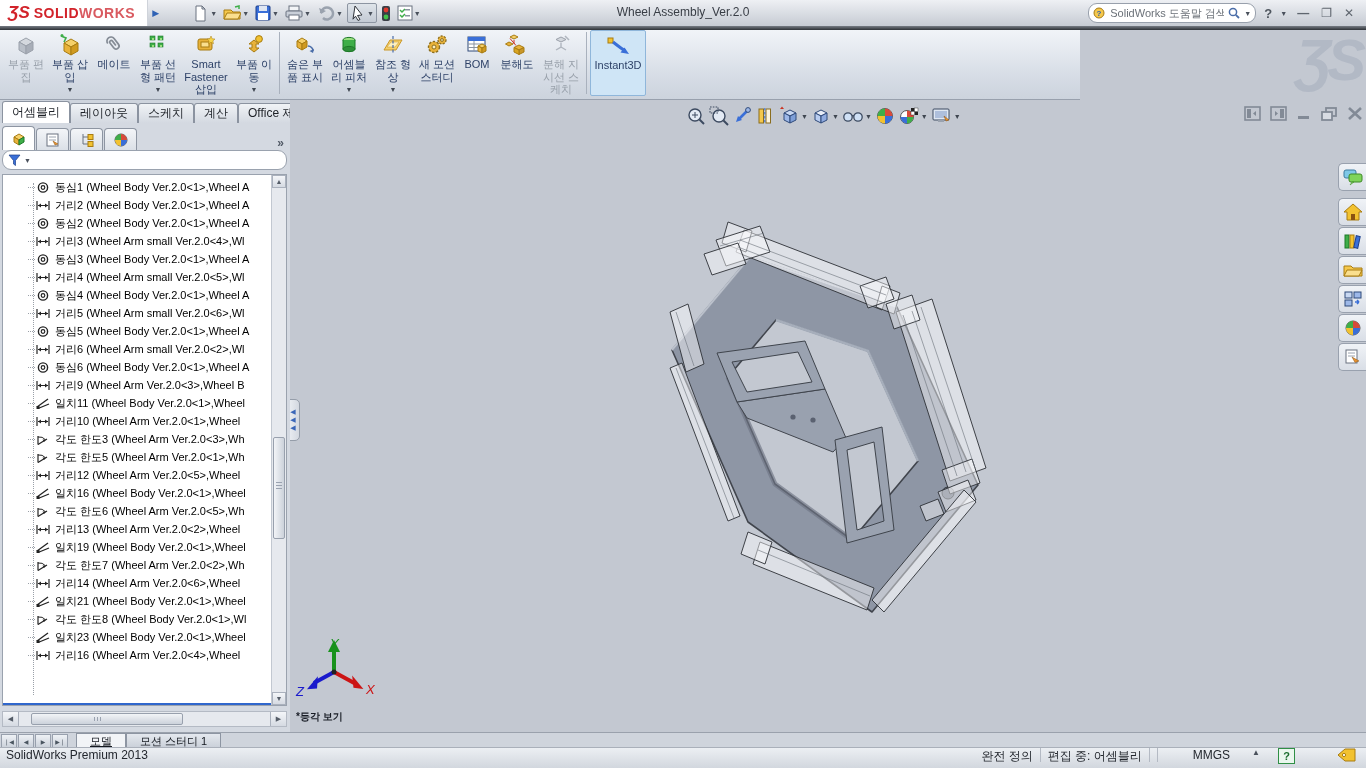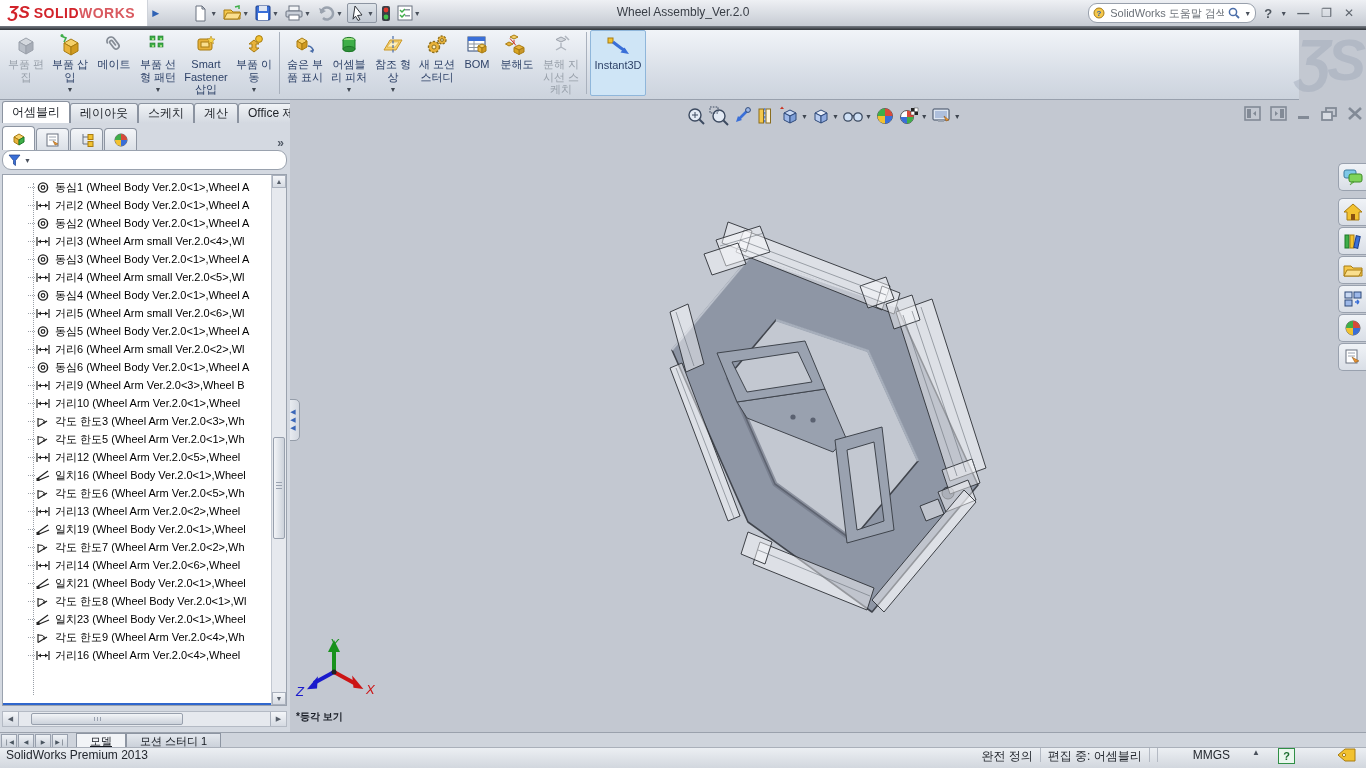--- a/index.html
+++ b/index.html
@@ -20,21 +20,21 @@
   .tool.boxed{border:1px solid #8d95a2;background:linear-gradient(#dfe4ea,#c3cad4);}
   #title-text{position:absolute;left:50%;top:5px;transform:translateX(-50%);font-size:12px;color:#383d45;}
   #tb-right{margin-left:auto;display:flex;align-items:center;gap:8px;padding-right:10px;}
   #searchbox{width:158px;height:18px;background:#fff;border:1px solid #98a0ac;border-radius:9px;display:flex;align-items:center;padding:0 4px;gap:4px;}
   #searchbox .ph{flex:1;font-size:11px;color:#6b7178;white-space:nowrap;overflow:hidden;}
   #searchbox .mag-caret{font-size:7px;color:#4a515c;}
   .winbtn{color:#5f666f;font-size:12px;font-weight:bold;padding:0 2px;}
   #help-glyph{color:#4f565f;font-size:13px;font-weight:bold;}
   #darkband{left:0;top:26px;width:1366px;height:4px;background:linear-gradient(#767c84,#2e3237);}
   
-  #ribbon{left:0;top:30px;width:1299px;height:70px;background:linear-gradient(#f1f4f8,#d7dde6 65%,#ccd3dd);border-bottom:1px solid #98a0ad;display:flex;align-items:flex-start;padding-left:4px;box-sizing:border-box;}
+  #ribbon{left:0;top:30px;width:1080px;height:70px;background:linear-gradient(#f1f4f8,#d7dde6 65%,#ccd3dd);border-bottom:1px solid #98a0ad;display:flex;align-items:flex-start;padding-left:4px;box-sizing:border-box;}
   .rbtn{min-width:44px;height:66px;padding:2px 3px 0;display:flex;flex-direction:column;align-items:center;font-size:11px;line-height:1.15;color:#2e4268;text-align:center;white-space:pre-line;box-sizing:border-box;}
   .rbtn .ricon{height:26px;display:flex;align-items:center;justify-content:center;}
   .rbtn .caret{font-size:7px;color:#3f4650;margin-top:auto;padding-bottom:2px;}
   .rbtn.disabled{color:#98a0aa;}
   .rbtn.active{background:#cfe5f6;border:1px solid #8fb6da;border-radius:2px;}
   .rsep{width:1px;height:62px;background:#a9b1bd;margin:2px 3px 0;}
   #ghost-logo{right:4px;top:26px;font-size:58px;font-style:italic;font-weight:bold;color:rgba(150,160,178,.38);letter-spacing:-4px;}
   
   #tabstrip-bg{left:0;top:100px;width:290px;height:23px;background:#ced4dd;}
   #tabstrip{left:2px;top:100px;height:23px;display:flex;align-items:flex-end;}
@@ -752,20 +752,33 @@
                 <line x1="1" y1="2" x2="1" y2="11" stroke="#222" stroke-width="1.2"></line>
                 <line x1="13" y1="2" x2="13" y2="11" stroke="#222" stroke-width="1.2"></line>
                 <line x1="2" y1="6.5" x2="12" y2="6.5" stroke="#222"></line>
                 <path d="M2,6.5 l3,-2 v4 z M12,6.5 l-3,-2 v4 z" fill="#222"></path>
               </svg>
 
             </span>
             <span>거리9 (Wheel Arm Ver.2.0&lt;3&gt;,Wheel B</span>
           </div>
 
+          <div class="trow coincident">
+            <span class="stub"></span>
+            <span class="micon">
+
+              <svg class="ic-coincident" viewBox="0 0 14 13">
+                <line x1="1" y1="10" x2="12" y2="2" stroke="#222" stroke-width="1.3"></line>
+                <line x1="2" y1="11.5" x2="13" y2="7" stroke="#222" stroke-width="1.3"></line>
+                <rect x="0.5" y="9" width="3" height="3" fill="#222"></rect>
+              </svg>
+
+            </span>
+            <span>일치11 (Wheel Body Ver.2.0&lt;1&gt;,Wheel</span>
+          </div>
 
           <div class="trow distance">
             <span class="stub"></span>
             <span class="micon">
 
               <svg class="ic-distance" viewBox="0 0 14 13">
                 <line x1="1" y1="2" x2="1" y2="11" stroke="#222" stroke-width="1.2"></line>
                 <line x1="13" y1="2" x2="13" y2="11" stroke="#222" stroke-width="1.2"></line>
                 <line x1="2" y1="6.5" x2="12" y2="6.5" stroke="#222"></line>
                 <path d="M2,6.5 l3,-2 v4 z M12,6.5 l-3,-2 v4 z" fill="#222"></path>
@@ -940,33 +953,20 @@
               <svg class="ic-coincident" viewBox="0 0 14 13">
                 <line x1="1" y1="10" x2="12" y2="2" stroke="#222" stroke-width="1.3"></line>
                 <line x1="2" y1="11.5" x2="13" y2="7" stroke="#222" stroke-width="1.3"></line>
                 <rect x="0.5" y="9" width="3" height="3" fill="#222"></rect>
               </svg>
 
             </span>
             <span>일치23 (Wheel Body Ver.2.0&lt;1&gt;,Wheel</span>
           </div>
 
-          <div class="trow angle">
-            <span class="stub"></span>
-            <span class="micon">
-
-              <svg class="ic-angle" viewBox="0 0 14 13">
-                <path d="M2,11.5 L2,3" stroke="#222" stroke-width="1.2" fill="none"></path>
-                <path d="M2,11.5 L11,6" stroke="#222" stroke-width="1.2" fill="none"></path>
-                <path d="M2,4 A8,8 0 0 1 9.5,6.8" fill="none" stroke="#222"></path>
-                <path d="M9.5,6.8 l-3,-0.4 1.6,2.6 z" fill="#222"></path>
-              </svg>
-            </span>
-            <span>각도 한도9 (Wheel Arm Ver.2.0&lt;4&gt;,Wh</span>
-          </div>
 
           <div class="trow distance">
             <span class="stub"></span>
             <span class="micon">
 
               <svg class="ic-distance" viewBox="0 0 14 13">
                 <line x1="1" y1="2" x2="1" y2="11" stroke="#222" stroke-width="1.2"></line>
                 <line x1="13" y1="2" x2="13" y2="11" stroke="#222" stroke-width="1.2"></line>
                 <line x1="2" y1="6.5" x2="12" y2="6.5" stroke="#222"></line>
                 <path d="M2,6.5 l3,-2 v4 z M12,6.5 l-3,-2 v4 z" fill="#222"></path>

